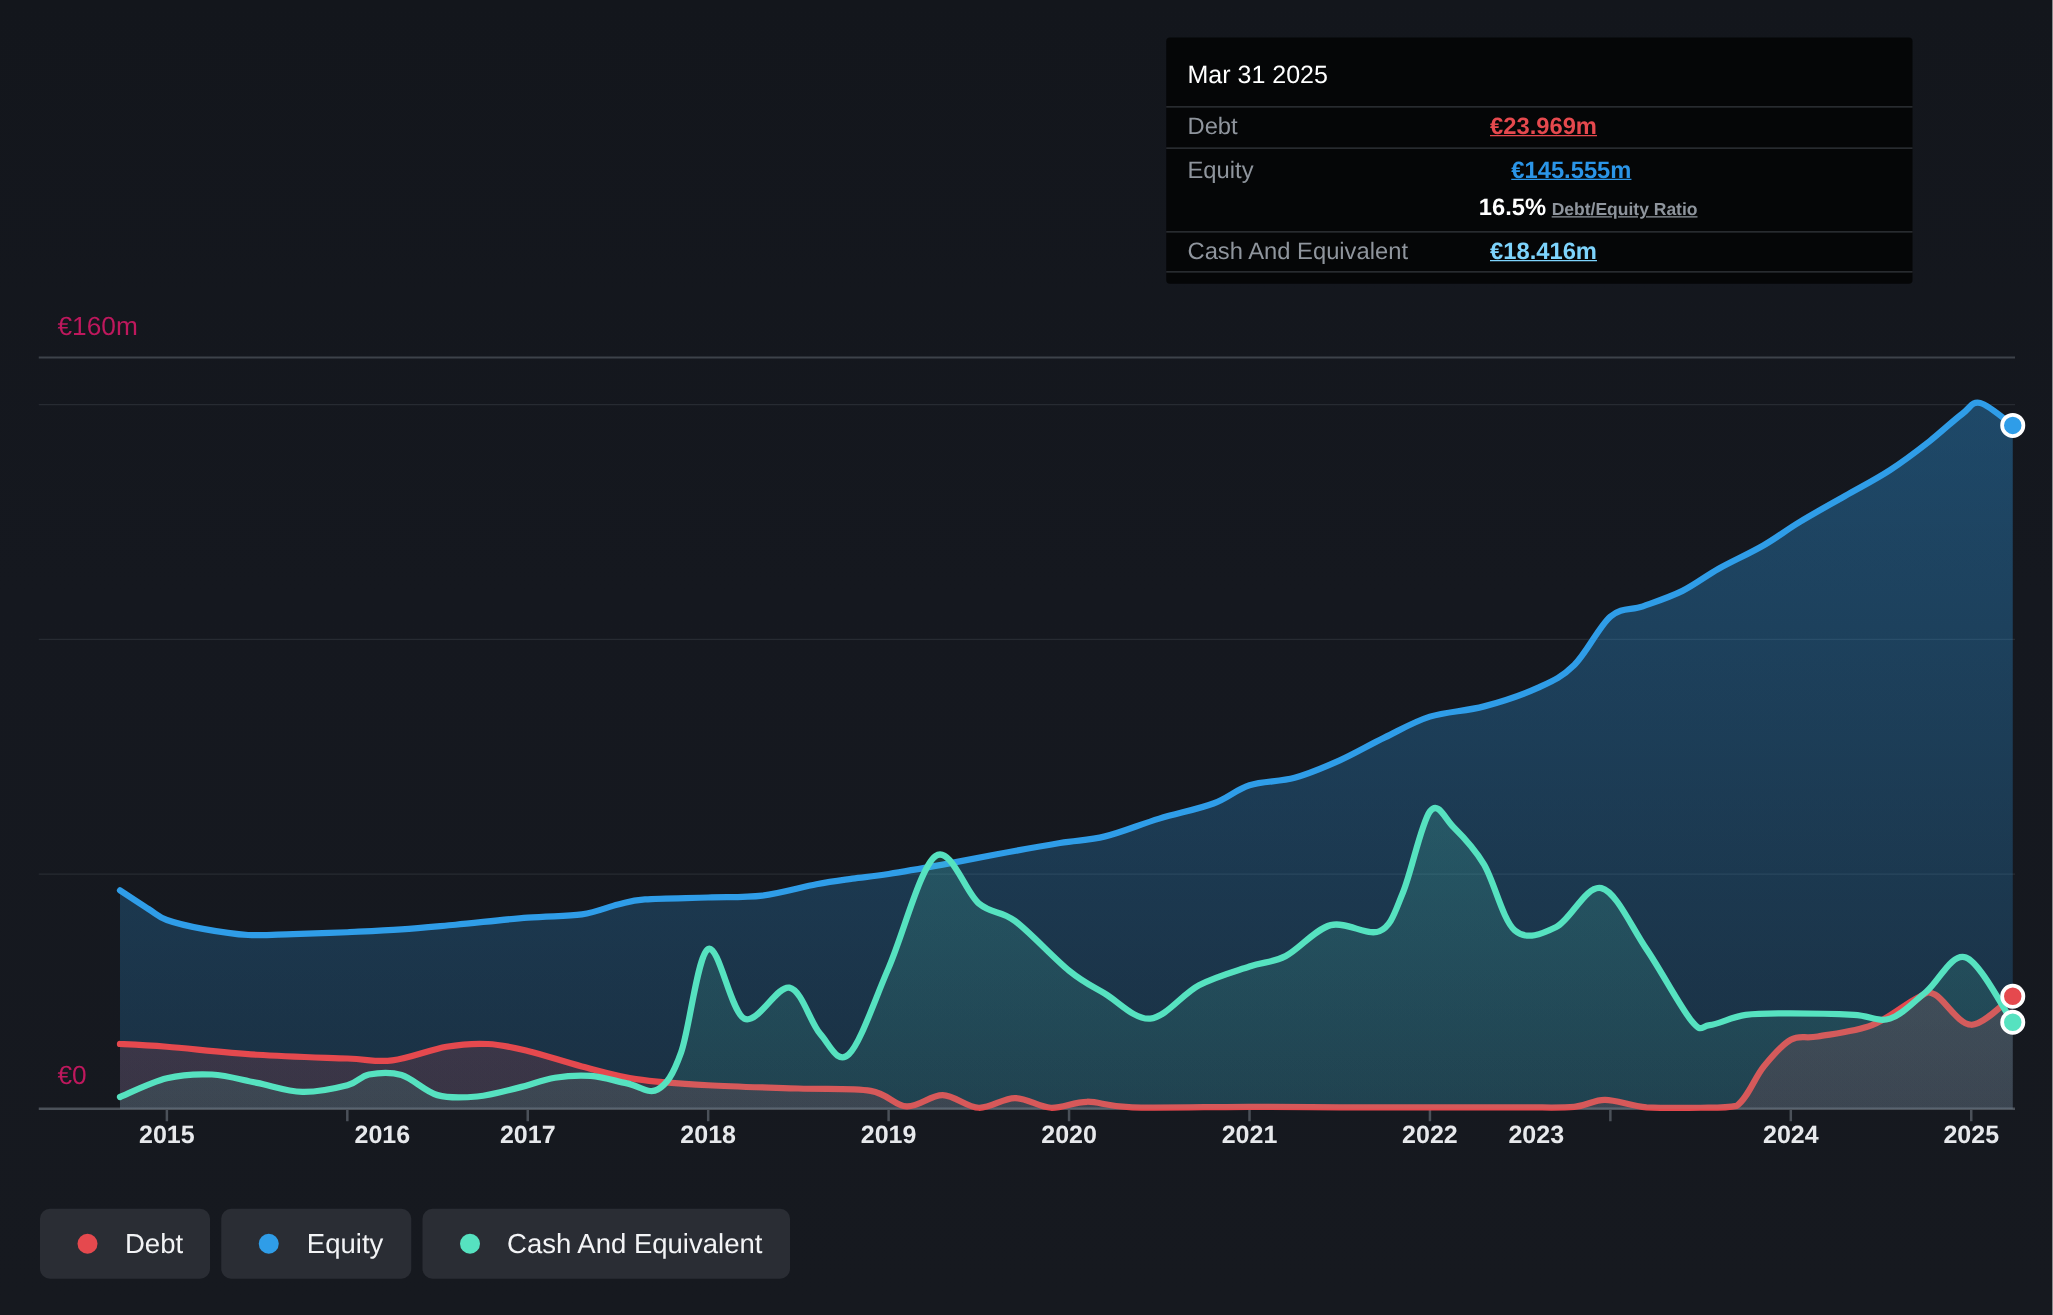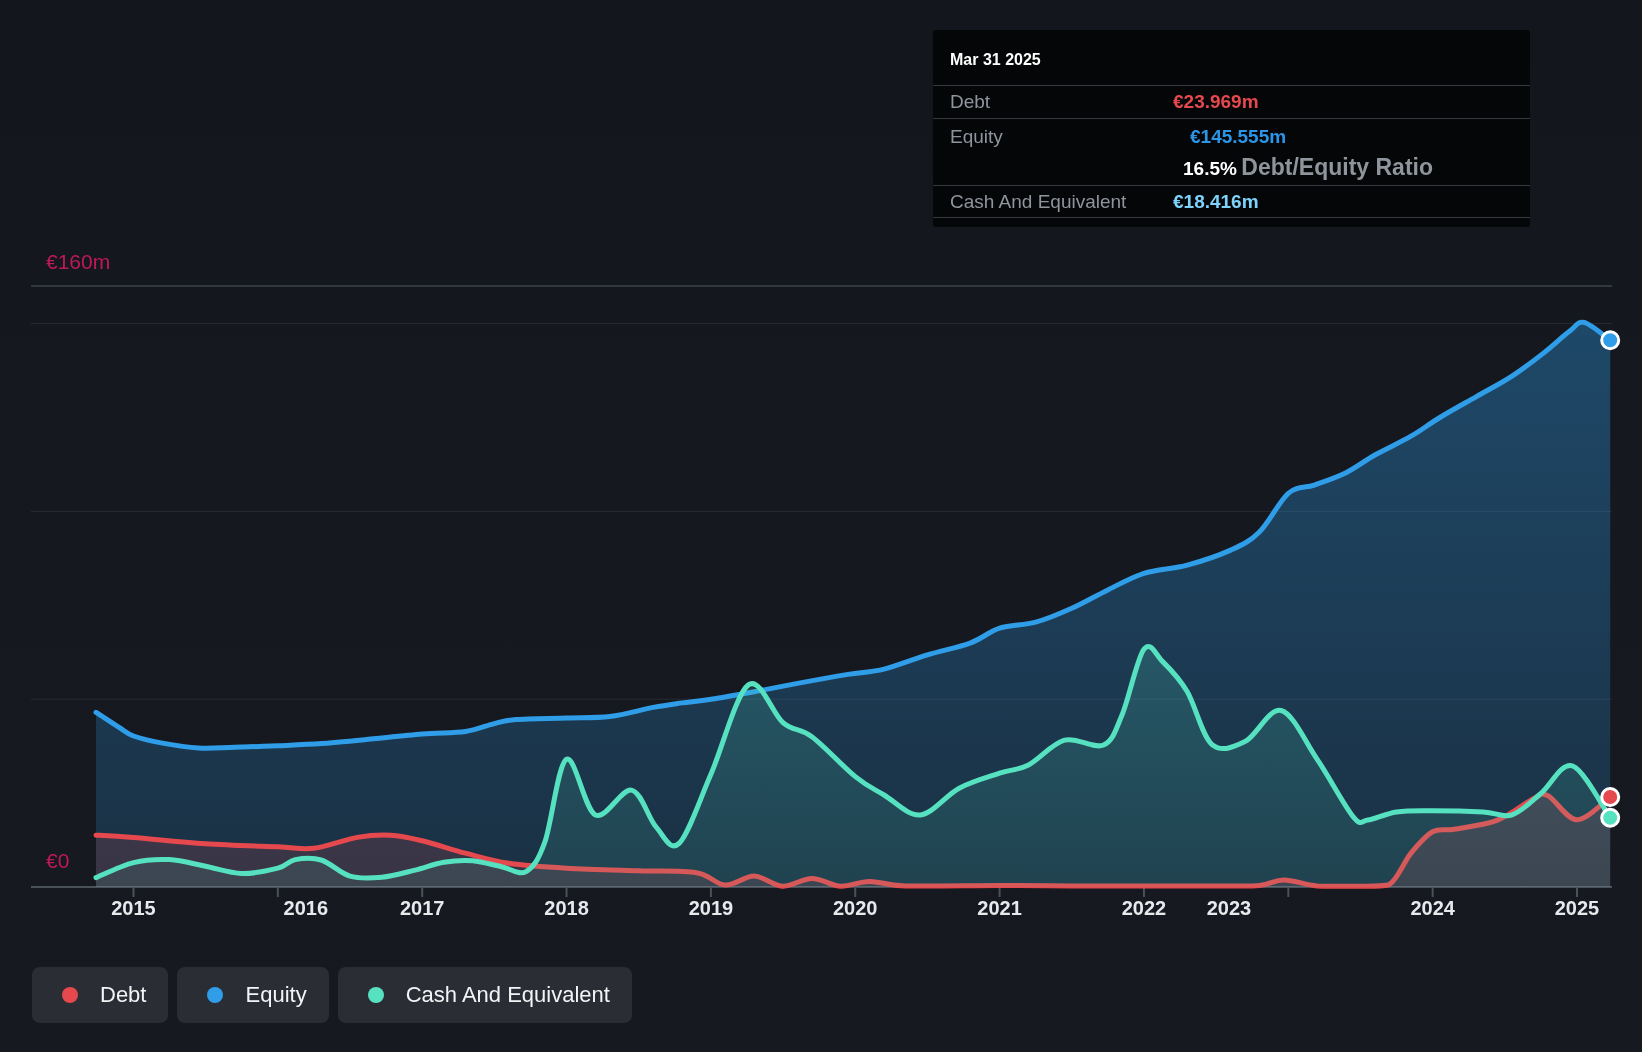--- a/index.html
+++ b/index.html
@@ -15,34 +15,34 @@
   .y-label{position:absolute;color:#be185d;font-size:21px;font-weight:400;}
   #y-label-top{left:46px;top:250px;}
   #y-label-zero{left:46px;top:849px;}
   .year-label{position:absolute;transform:translateX(-50%);color:#e7e9ec;font-size:20px;font-weight:700;white-space:nowrap;}
 
   
   .tooltip{
     position:absolute;left:933px;top:30px;width:597px;height:197px;
     background:#050607;border-radius:3px;box-sizing:border-box;color:#fff;
   }
-  .tt-title{height:55px;line-height:60px;padding-left:17px;font-size:16px;font-weight:700;color:#ffffff;}
+  .tt-title{height:55px;line-height:60px;padding-left:17px;font-size:20px;font-weight:400;color:#ffffff;}
   .tt-row{position:relative;padding-left:17px;border-top:1px solid #35383e;box-sizing:border-box;}
   .tt-row .lbl{color:#8f959d;font-size:19px;font-weight:400;}
-  .tt-row .val{position:absolute;left:240px;font-size:19px;font-weight:700;}
+  .tt-row .val{position:absolute;left:259px;font-size:19px;font-weight:700;text-decoration:underline;}
   .h33{height:33px;line-height:32px;}
   .h67{height:67px;}
   .h67 .line1{height:34px;line-height:36px;position:relative;}
   .h67 .line2{height:30px;line-height:28px;margin-left:233px;}
   .last{border-bottom:1px solid #35383e;}
   .val-debt{color:#e5494e;}
   .val-equity{color:#2b95e8;}
   .val-cash{color:#7dd3fc;}
   .ratio-val{color:#ffffff;font-size:19px;font-weight:700;}
-  .ratio-lbl{color:#8f959d;font-size:23px;font-weight:600;}
+  .ratio-lbl{color:#8f959d;font-size:14px;font-weight:600;text-decoration:underline;}
 
   
   #legend{position:absolute;left:32px;top:967px;display:flex;gap:9px;}
   .chip{
     display:flex;align-items:center;gap:22px;height:56px;
     background:#2a2d34;border-radius:8px;padding:0 22px 0 30px;
     color:#f3f4f6;font-size:22px;font-weight:400;white-space:nowrap;
   }
   .chip .dot{width:16px;height:16px;border-radius:50%;flex:0 0 auto;}
 </style>

